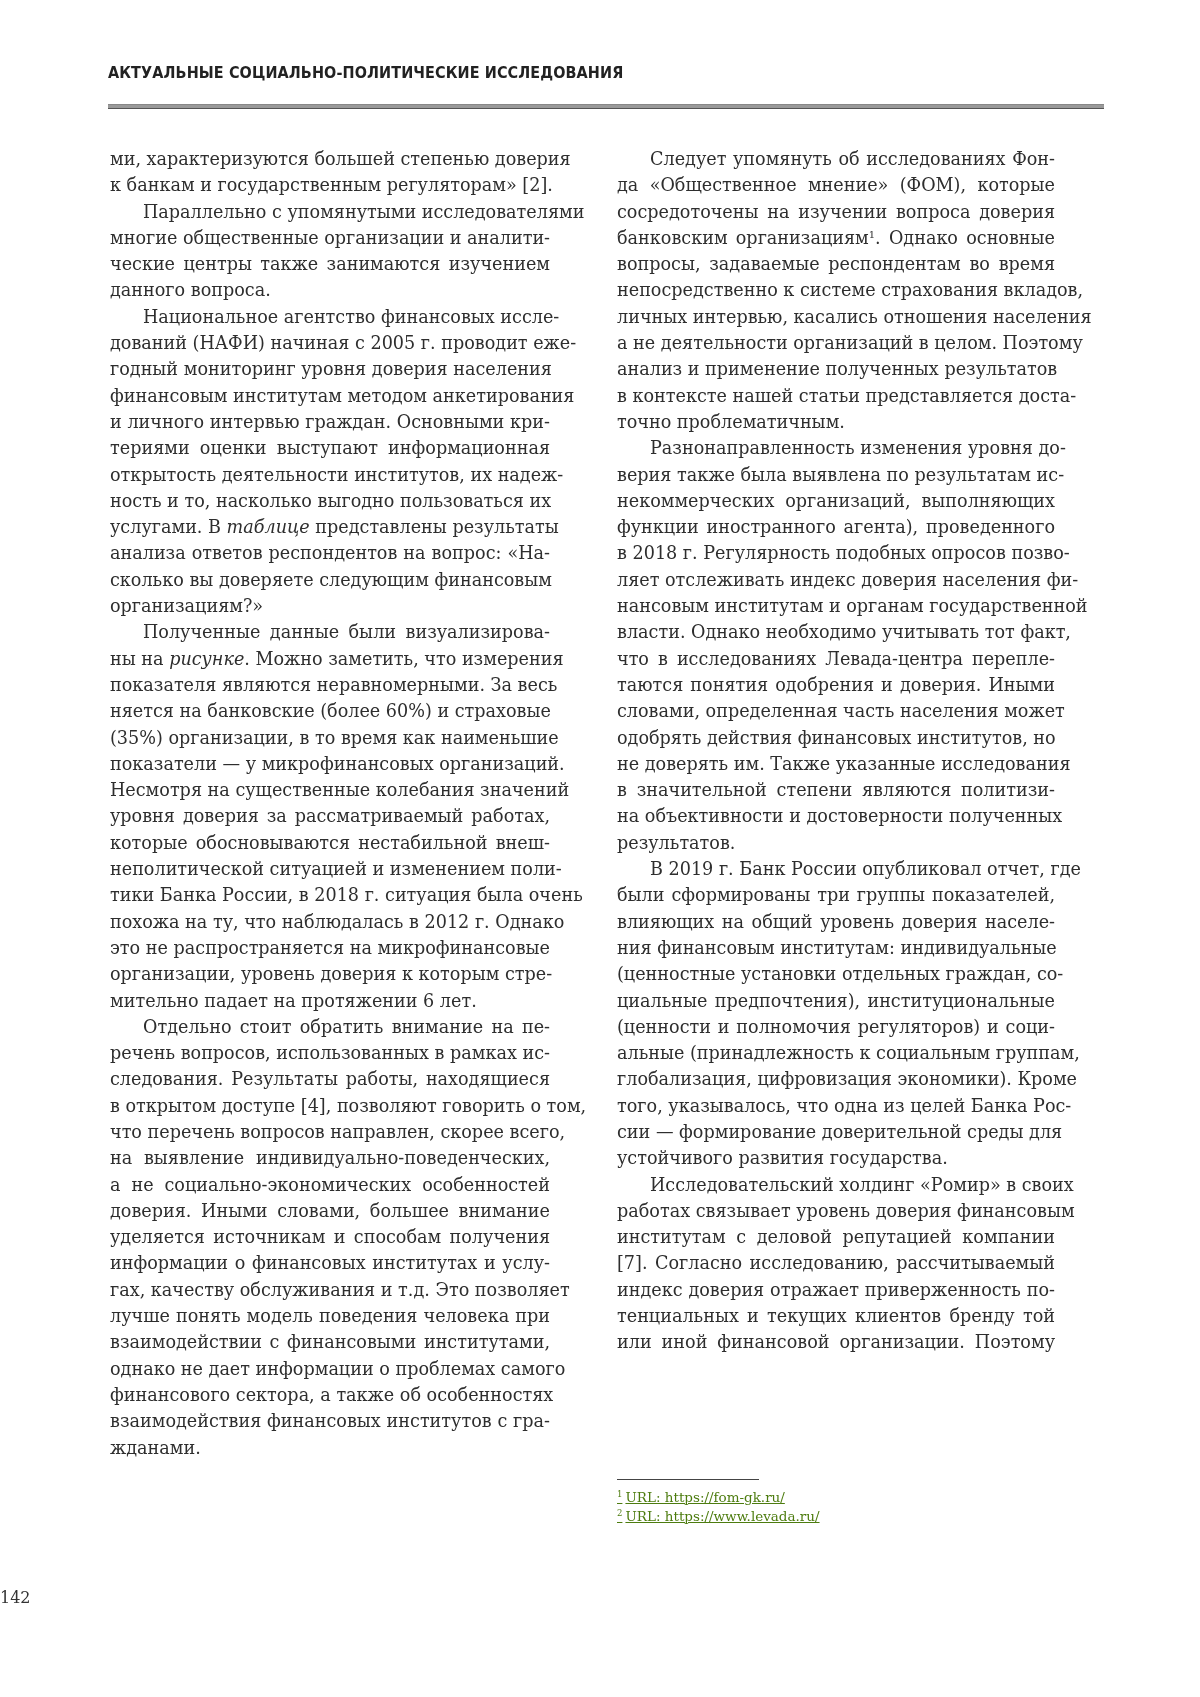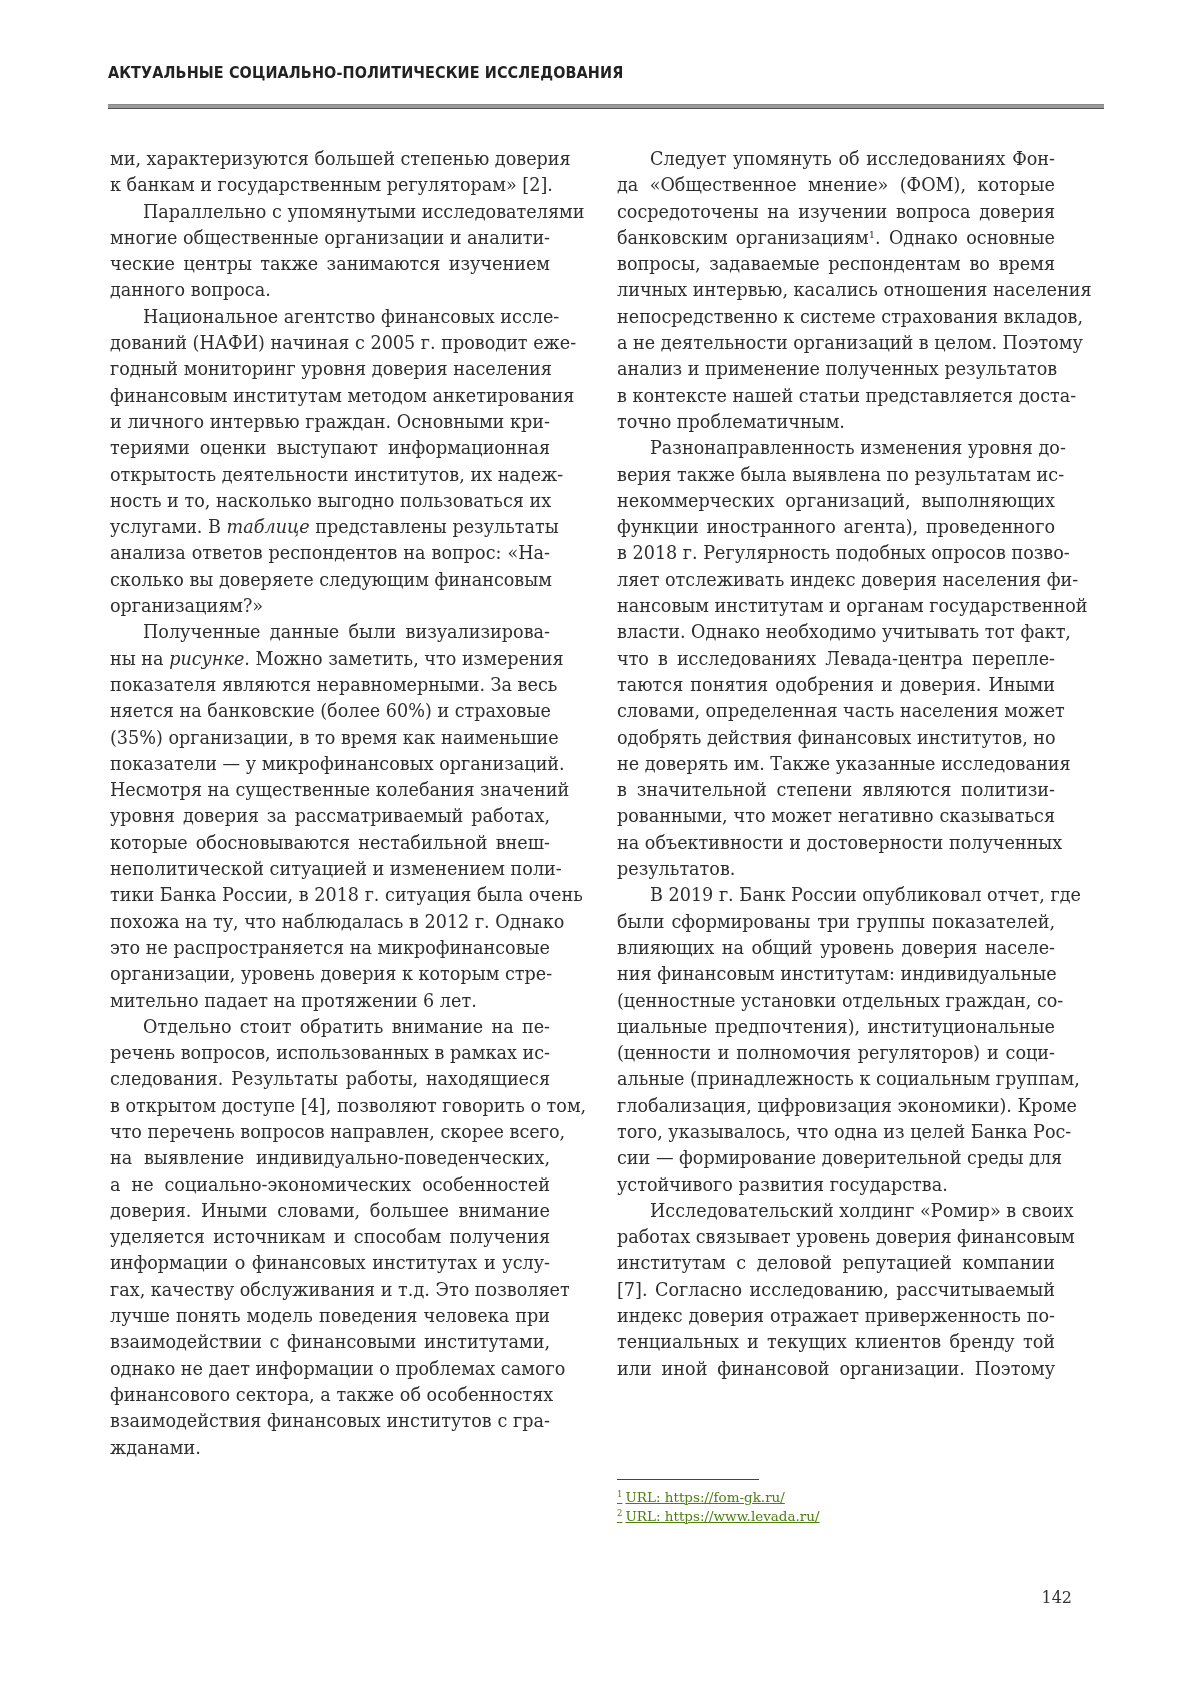--- a/index.html
+++ b/index.html
@@ -27,21 +27,21 @@
   .col .line.last { text-align-last: left; }
   em { font-style: italic; }
   sup { font-size: 10px; line-height: 0; vertical-align: 6px; }
   .fn-rule { position: absolute; left: 617px; top: 1479px; width: 142px; height: 0; border-top: 1px solid #444; }
   .footnotes {
     position: absolute; left: 617px; top: 1488px;
     font-family: "DejaVu Serif", serif; font-size: 13.5px; line-height: 19px; color: #4d7c0f; text-decoration: underline;
   }
   .footnotes sup { font-size: 8.5px; vertical-align: 5px; margin-right: 3px; }
   .page-number {
-    position: absolute; left: 0; width: 1072px; top: 1588px; text-align: right;
+    position: absolute; left: 0; width: 1072px; top: 1588px; text-align: left;
     font-family: "DejaVu Serif", serif; font-size: 16px; color: #333;
   }
 </style>
 </head>
 <body>
 
 <div class="running-head">АКТУАЛЬНЫЕ СОЦИАЛЬНО-ПОЛИТИЧЕСКИЕ ИССЛЕДОВАНИЯ</div>
 <div class="head-rule"></div>
 
 <div class="col left">
@@ -106,43 +106,42 @@
       <span class="line last">жданами.</span>
     </p>
   </div>
 <div class="col right">
     <p>
       <span class="line" style="padding-left: 33px;">Следует упомянуть об исследованиях Фон-</span>
       <span class="line">да «Общественное мнение» (ФОМ), которые</span>
       <span class="line">сосредоточены на изучении вопроса доверия</span>
       <span class="line">банковским организациям<sup>1</sup>. Однако основные</span>
       <span class="line">вопросы, задаваемые респондентам во время</span>
+      <span class="line">непосредственно к системе страхования вкладов,</span>
       <span class="line">личных интервью, касались отношения населения</span>
-      <span class="line">непосредственно к системе страхования вкладов,</span>
       <span class="line">а не деятельности организаций в целом. Поэтому</span>
       <span class="line">анализ и применение полученных результатов</span>
       <span class="line">в контексте нашей статьи представляется доста-</span>
       <span class="line last">точно проблематичным.</span>
     </p>
     <p>
       <span class="line" style="padding-left: 33px;">Разнонаправленность изменения уровня до-</span>
       <span class="line">верия также была выявлена по результатам ис-</span>
       <span class="line">некоммерческих организаций, выполняющих</span>
       <span class="line">функции иностранного агента), проведенного</span>
       <span class="line">в 2018 г. Регулярность подобных опросов позво-</span>
       <span class="line">ляет отслеживать индекс доверия населения фи-</span>
       <span class="line">нансовым институтам и органам государственной</span>
       <span class="line">власти. Однако необходимо учитывать тот факт,</span>
       <span class="line">что в исследованиях Левада-центра перепле-</span>
       <span class="line">таются понятия одобрения и доверия. Иными</span>
       <span class="line">словами, определенная часть населения может</span>
       <span class="line">одобрять действия финансовых институтов, но</span>
       <span class="line">не доверять им. Также указанные исследования</span>
       <span class="line">в значительной степени являются политизи-</span>
-      <span class="line">рованными, что может негативно сказываться</span>
       <span class="line">на объективности и достоверности полученных</span>
       <span class="line last">результатов.</span>
     </p>
     <p>
       <span class="line" style="padding-left: 33px;">В 2019 г. Банк России опубликовал отчет, где</span>
       <span class="line">были сформированы три группы показателей,</span>
       <span class="line">влияющих на общий уровень доверия населе-</span>
       <span class="line">ния финансовым институтам: индивидуальные</span>
       <span class="line">(ценностные установки отдельных граждан, со-</span>
       <span class="line">циальные предпочтения), институциональные</span>

